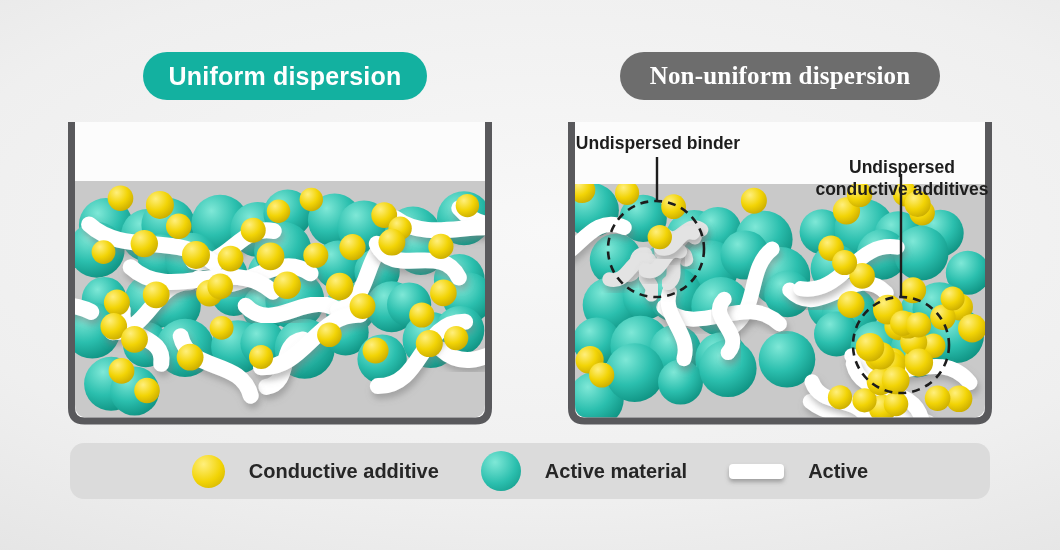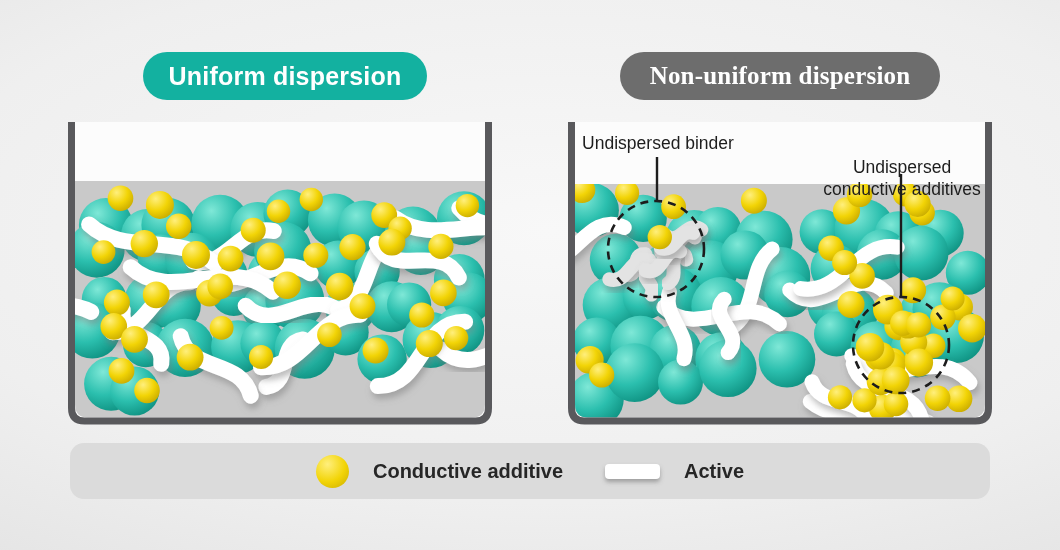--- a/index.html
+++ b/index.html
@@ -5,21 +5,21 @@
   html,body{margin:0;padding:0;}
   body{font-family:"Liberation Sans",sans-serif;background:#e8e8e8;}
   .stage{position:relative;width:1060px;height:550px;overflow:hidden;
     background:radial-gradient(115% 95% at 52% 42%, #f8f8f8 0%, #efefef 52%, #dcdcdc 100%);}
   #scene{position:absolute;left:0;top:0;}
   .pill{position:absolute;top:52px;height:48px;border-radius:24px;
     display:flex;align-items:center;justify-content:center;
     color:#ffffff;font-weight:bold;font-size:25px;letter-spacing:.2px;text-align:right;}
   .pill-left{left:143px;width:284px;}
   .pill-right{left:620px;width:320px;font-family:Liberation Serif, serif;}
-  .ann{position:absolute;color:#1d1d1d;font-size:17.5px;font-weight:400;
+  .ann{position:absolute;color:#1d1d1d;font-size:17.5px;font-weight:700;
     text-align:center;line-height:1.25;}
   .ann-binder{left:565px;top:133px;width:186px;}
   .ann-add{left:813px;top:125px;width:178px;margin-top:32px;}
   .legend{position:absolute;left:70px;top:443px;width:920px;height:56px;border-radius:14px;
     display:flex;align-items:center;justify-content:center;gap:42px;}
   .li{display:flex;align-items:center;gap:24px;text-align:right;}
   .ltext{font-size:20px;font-weight:bold;color:#262626;}
   .ball{display:inline-block;border-radius:50%;}
   .ball.y{width:33px;height:33px;}
   .ball.t{width:40px;height:40px;}
@@ -284,18 +284,22 @@
 
   <div class="ann ann-binder">Undispersed binder</div>
   <div class="ann ann-add">Undispersed conductive additives</div>
 
   <div class="legend" style="background: rgb(219, 219, 219);">
     <div class="li">
       <span class="ball y" style="background: radial-gradient(circle at 35% 28%, rgb(255, 239, 125), rgb(242, 212, 6) 55%, rgb(201, 171, 0));"></span>
       <span class="ltext">Conductive additive</span>
     </div>
     <div class="li">
+      <span class="ball t" style="background: radial-gradient(circle at 35% 28%, rgb(127, 232, 215), rgb(43, 191, 174) 55%, rgb(14, 145, 129));"></span>
+      <span class="ltext">Active material</span>
+    </div>
+    <div class="li">
       <span class="binderbar"></span>
       <span class="ltext">Active</span>
     </div>
   </div>
 
 </div>
 
 </body></html>

